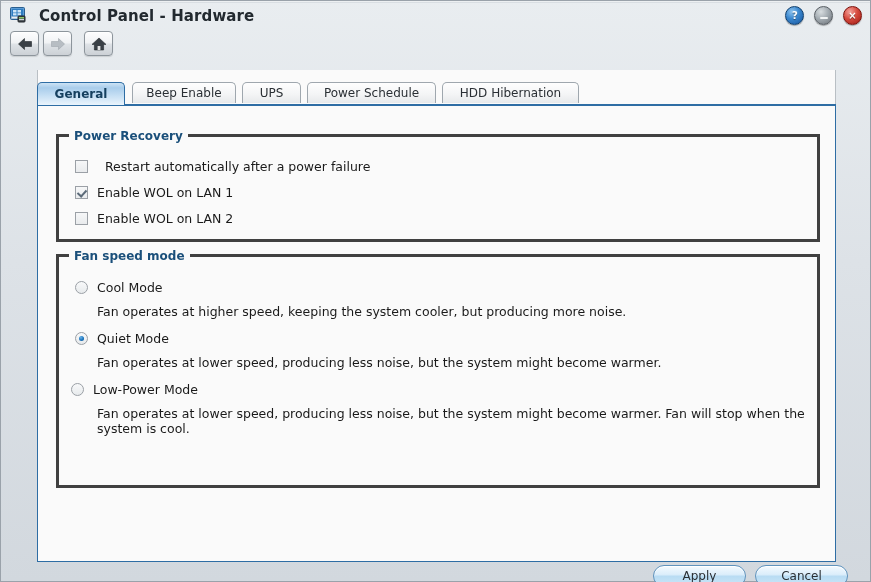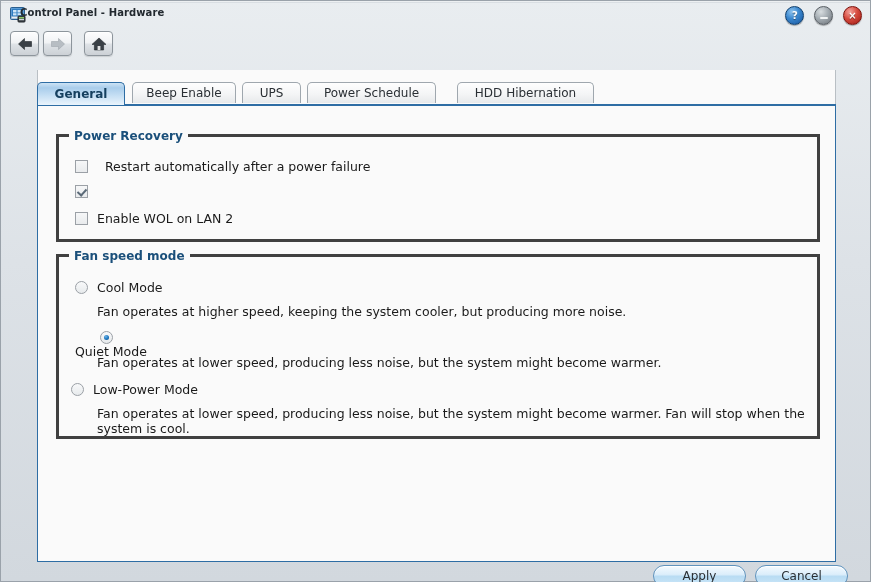--- a/index.html
+++ b/index.html
@@ -30,22 +30,22 @@
   
   .titlebar {
     position: absolute; left: 0; top: 0;
     width: 871px; height: 27px;
   }
   .title-icon {
     position: absolute; left: 9px; top: 6px;
     width: 17px; height: 16px;
   }
   .title-text {
-    position: absolute; left: 19px; top: 6px;
-    font-size: 10px; font-weight: bold;
+    position: absolute; left: 38px; top: 6px;
+    font-size: 15px; font-weight: bold;
     color: #22292f;
     letter-spacing: 0.1px;
     white-space: nowrap;
   }
   .winbtns {
     position: absolute; right: 10px; top: 5px;
     height: 18px;
   }
   .wbtn {
     display: inline-block;
@@ -161,21 +161,21 @@
   }
   .fs-legend {
     position: absolute; top: -8px; left: 10px;
     background: #fafafa;
     padding: 0 5px;
     font-size: 12px; font-weight: bold;
     color: #1a4f7a;
     white-space: nowrap;
   }
   #fs-power { left: 18px; top: 28px; width: 764px; height: 108px; }
-  #fs-fan   { left: 18px; top: 148px; width: 764px; height: 185px; }
+  #fs-fan   { left: 18px; top: 148px; width: 764px; height: 234px; }
 
   
   .row {
     position: absolute;
     display: flex; align-items: center;
     white-space: nowrap;
   }
   .cb {
     width: 13px; height: 13px;
     box-sizing: border-box;
@@ -293,53 +293,54 @@
     </span>
   </div>
 
   <div class="panel"></div>
 
   <div class="tabstrip">
     <div class="tab active" id="tab0" style="left:0px; width:88px;">General</div>
     <div class="tab" id="tab1" style="left:95px; width:104px;">Beep Enable</div>
     <div class="tab" id="tab2" style="left:205px; width:59px;">UPS</div>
     <div class="tab" id="tab3" style="left:270px; width:129px;">Power Schedule</div>
-    <div class="tab" id="tab4" style="left:420px; width:137px;">HDD Hibernation</div>
+    <div class="tab" id="tab4" style="left:405px; width:137px;">HDD Hibernation</div>
   </div>
 
   <div class="tabbody">
 
     <div class="fs" id="fs-power">
       <span class="fs-legend">Power Recovery</span>
 
       <div class="row" style="left:16px; top:22px;gap:8px;">
         <span class="cb"></span>
         <span class="lbl">Restart automatically after a power failure</span>
       </div>
 
       <div class="row" style="left:16px; top:48px;">
         <span class="cb checked"></span>
+        <span class="lbl">Enable WOL on LAN 1</span>
       </div>
 
       <div class="row" style="left:16px; top:74px;">
         <span class="cb"></span>
         <span class="lbl">Enable WOL on LAN 2</span>
       </div>
     </div>
 
     <div class="fs" id="fs-fan">
       <span class="fs-legend">Fan speed mode</span>
 
       <div class="row" style="left:16px; top:23px;">
         <span class="rb"></span>
         <span class="lbl">Cool Mode</span>
       </div>
       <div class="desc" style="left:38px; top:47px; width:700px;">Fan operates at higher speed, keeping the system cooler, but producing more noise.</div>
 
-      <div class="row" style="left:16px; top:74px;flex-direction:column;">
+      <div class="row" style="left:16px; top:74px;">
         <span class="rb selected"></span>
         <span class="lbl">Quiet Mode</span>
       </div>
       <div class="desc" style="left:38px; top:98px; width:700px;">Fan operates at lower speed, producing less noise, but the system might become warmer.</div>
 
       <div class="row" style="left:12px; top:125px;">
         <span class="rb"></span>
         <span class="lbl">Low-Power Mode</span>
       </div>
       <div class="desc" style="left:38px; top:149px; width:710px;">Fan operates at lower speed, producing less noise, but the system might become warmer. Fan will stop when the system is cool.</div>

